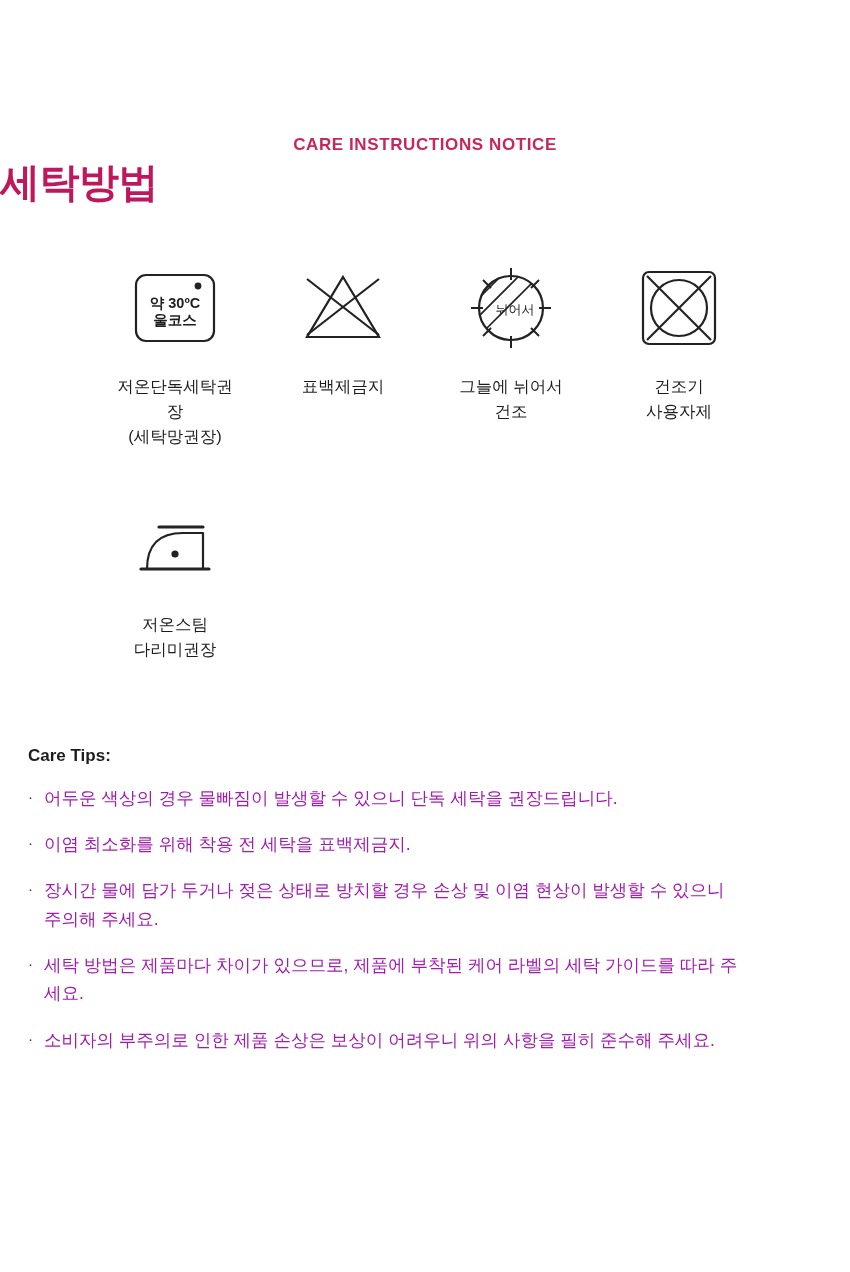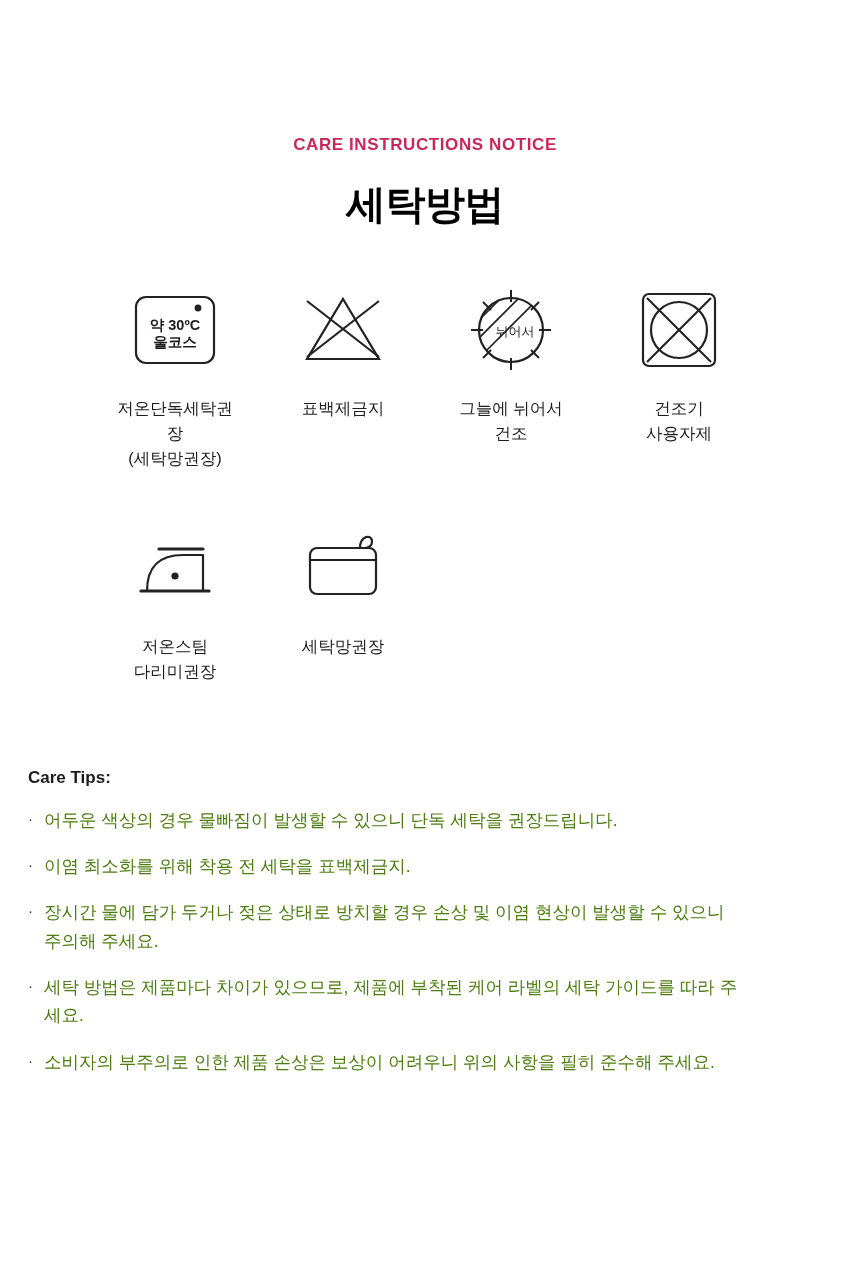--- a/index.html
+++ b/index.html
@@ -24,25 +24,23 @@
   }
   .eyebrow {
     text-align: center;
     color: #c8275a;
     font-size: 17px;
     font-weight: bold;
     letter-spacing: 0.6px;
     margin-top: 135px;
   }
   .headline {
-    text-align: center;
     font-size: 40px;
     font-weight: bold;
-    color: #000000;
-    margin-top: 22px;
+    color: #be185d;
     letter-spacing: -0.5px;
   }
 
   .icon-grid {
     margin: 48px auto 0 auto;
     width: 620px;
     display: grid;
     grid-template-columns: repeat(4, 1fr);
     row-gap: 50px;
     gap: 48px;
@@ -87,21 +85,21 @@
     width: 16px;
     flex: 0 0 16px;
     color: #333;
     font-size: 15px;
     line-height: 1.62;
     padding-top: 1px;
   }
   .tip-text {
     font-size: 17.5px;
     line-height: 1.62;
-    color: #4d7c0f;
+    color: #a21caf;
     max-width: 700px;
   }
   svg { display: block; }
 </style>
 </head>
 <body>
 
 <div class="page">
 
   <div class="eyebrow">CARE INSTRUCTIONS NOTICE</div>
@@ -183,30 +181,20 @@
           <path d="M22 70 C22 46 34 34 58 34 L78 34 L78 70 Z" fill="none" stroke="#222" stroke-width="2.2" stroke-linejoin="round"></path>
           <line x1="16" y1="70" x2="84" y2="70" stroke="#222" stroke-width="3.2" stroke-linecap="round"></line>
           <path d="M34 28 L78 28" stroke="#222" stroke-width="3.2" stroke-linecap="round"></path>
           <circle cx="50" cy="55" r="3.6" fill="#222"></circle>
         </svg>
       </div>
       <div class="icon-caption">저온스팀
 다리미권장</div>
     </div>
 
-    <div class="icon-cell">
-      <div class="icon-box">
-        <svg width="100" height="96" viewBox="0 0 100 96">
-          <rect x="17" y="28" width="66" height="46" rx="7" ry="7" fill="none" stroke="#222" stroke-width="2.2"></rect>
-          <line x1="17" y1="40" x2="83" y2="40" stroke="#222" stroke-width="2"></line>
-          <path d="M67 28 C67 16 79 13 79 22 C79 26 75 28 72 28" fill="none" stroke="#222" stroke-width="2.2"></path>
-        </svg>
-      </div>
-      <div class="icon-caption">세탁망권장</div>
-    </div>
 
   </div>
 
   <div class="tips">
     <div class="tips-title">Care Tips:</div>
 
     <div class="tip-row">
       <div class="tip-bullet">·</div>
       <div class="tip-text">어두운 색상의 경우 물빠짐이 발생할 수 있으니 단독 세탁을 권장드립니다.</div>
     </div>

